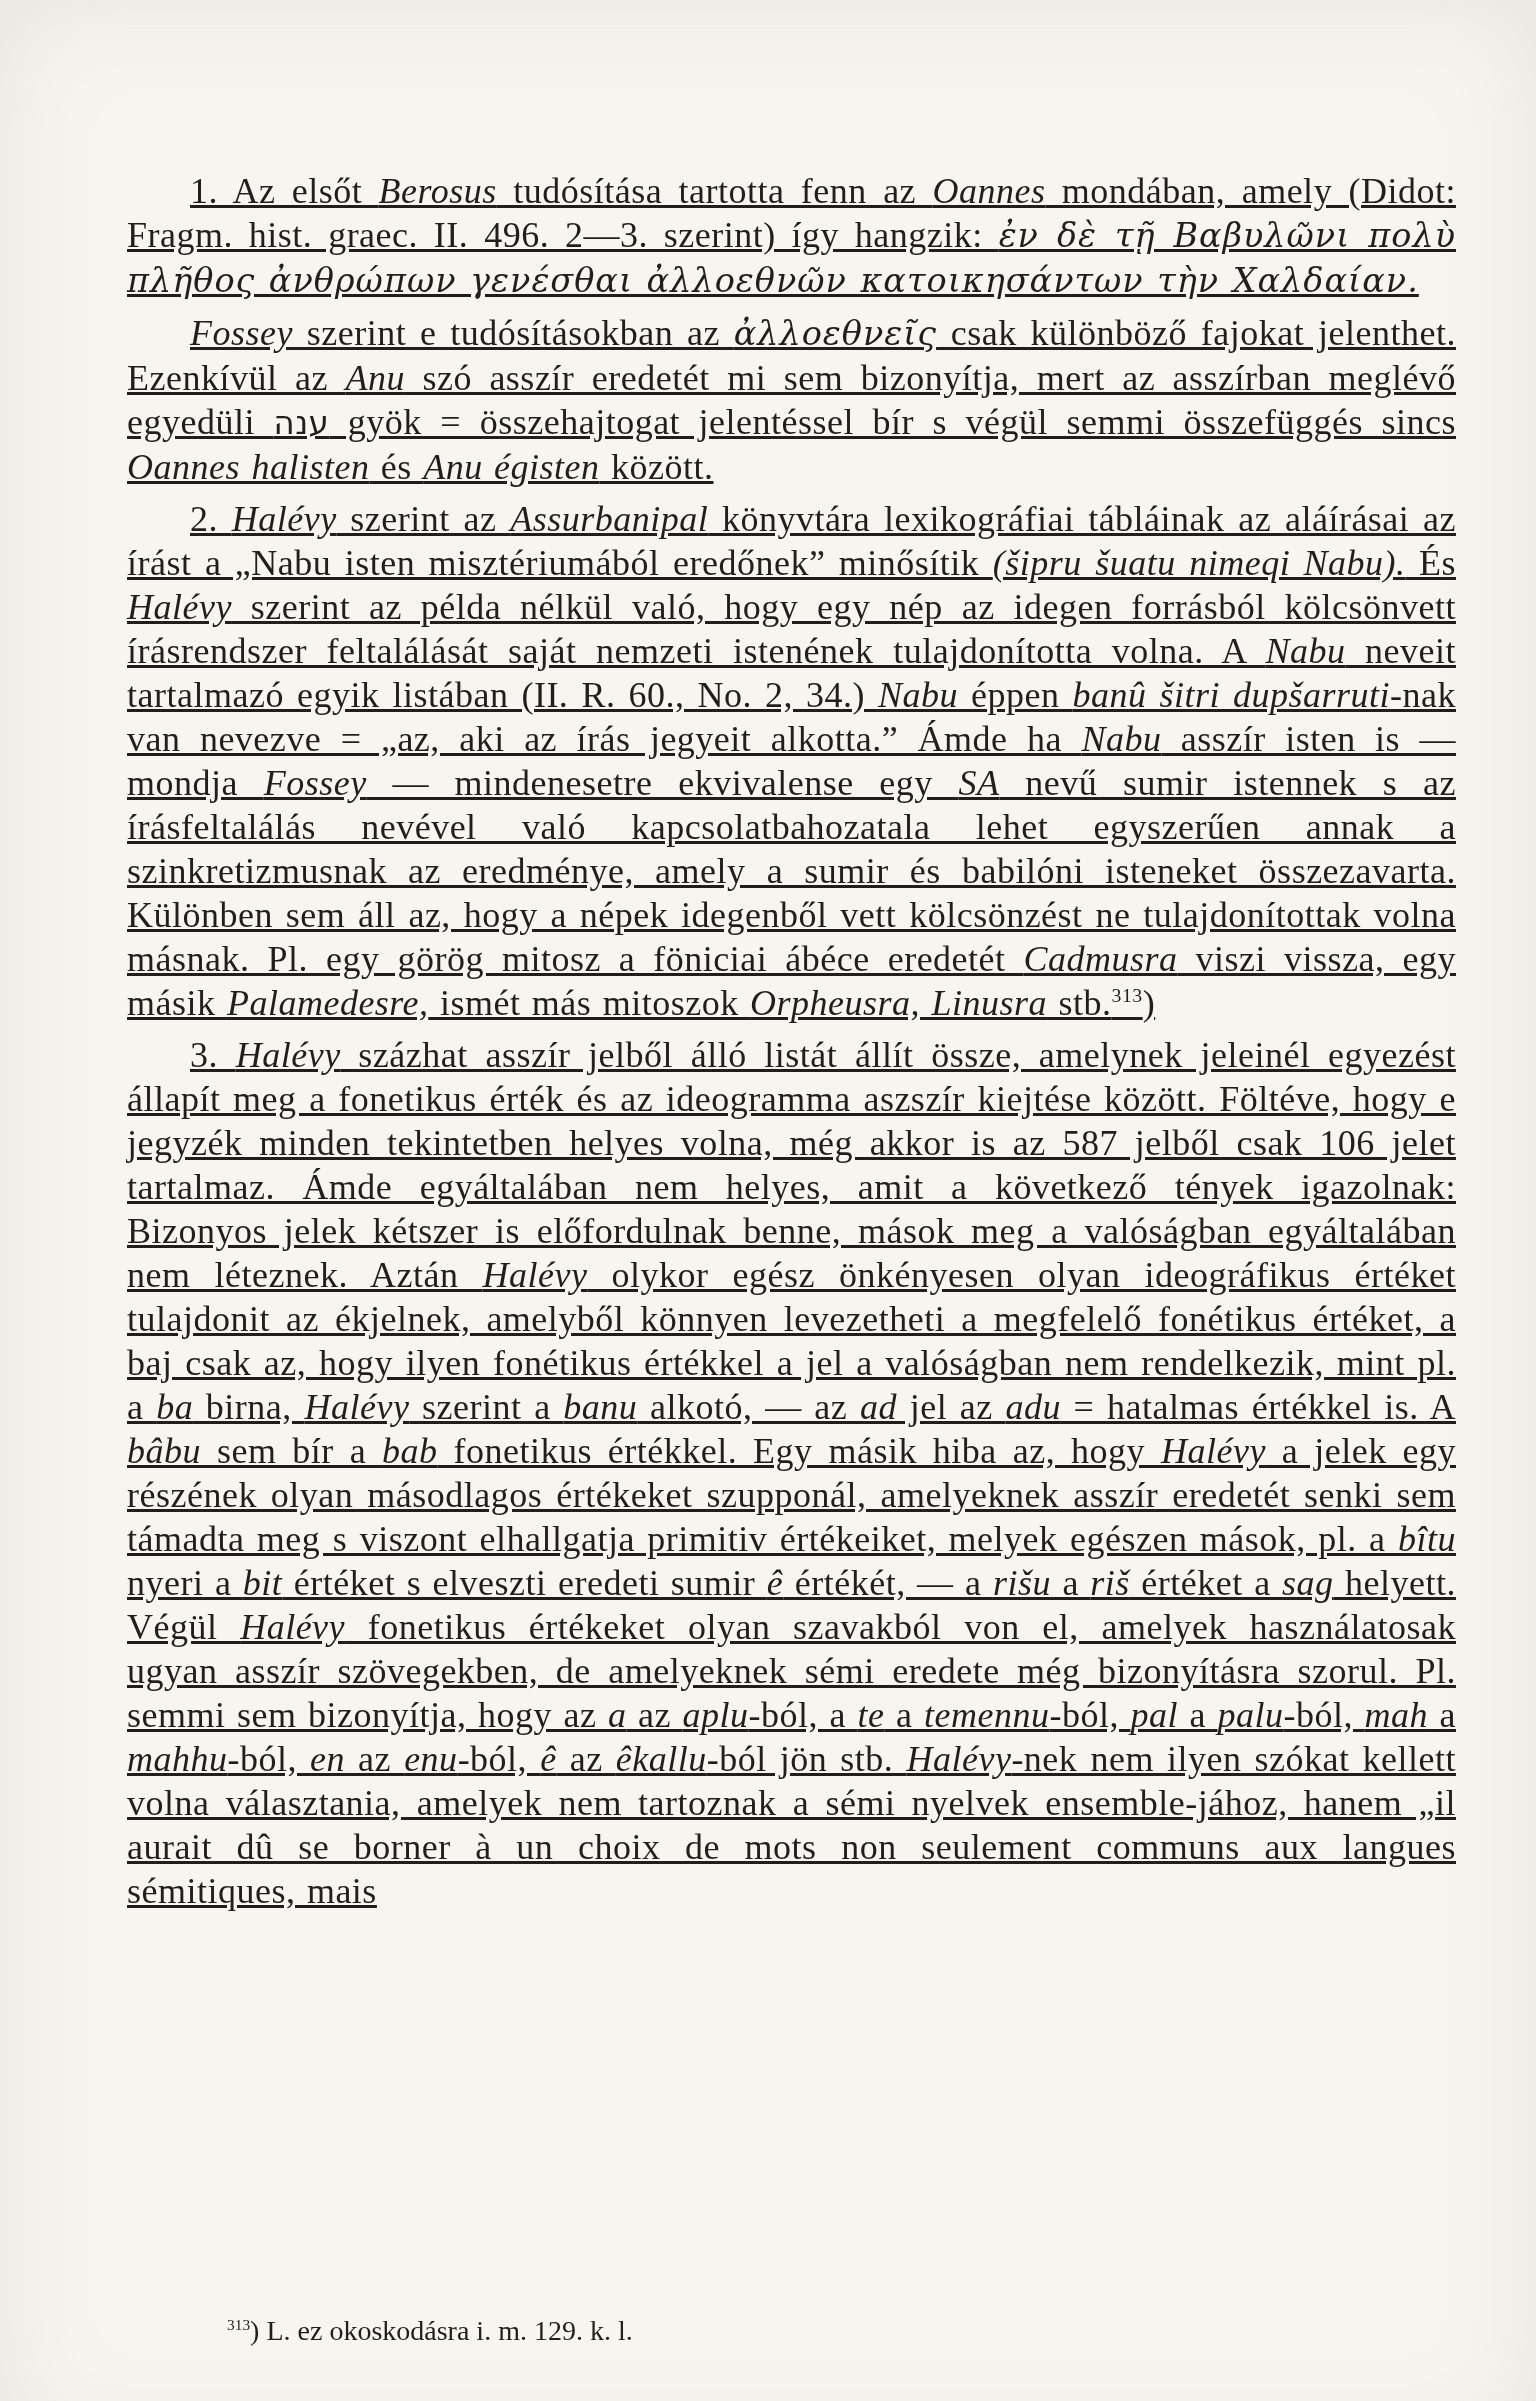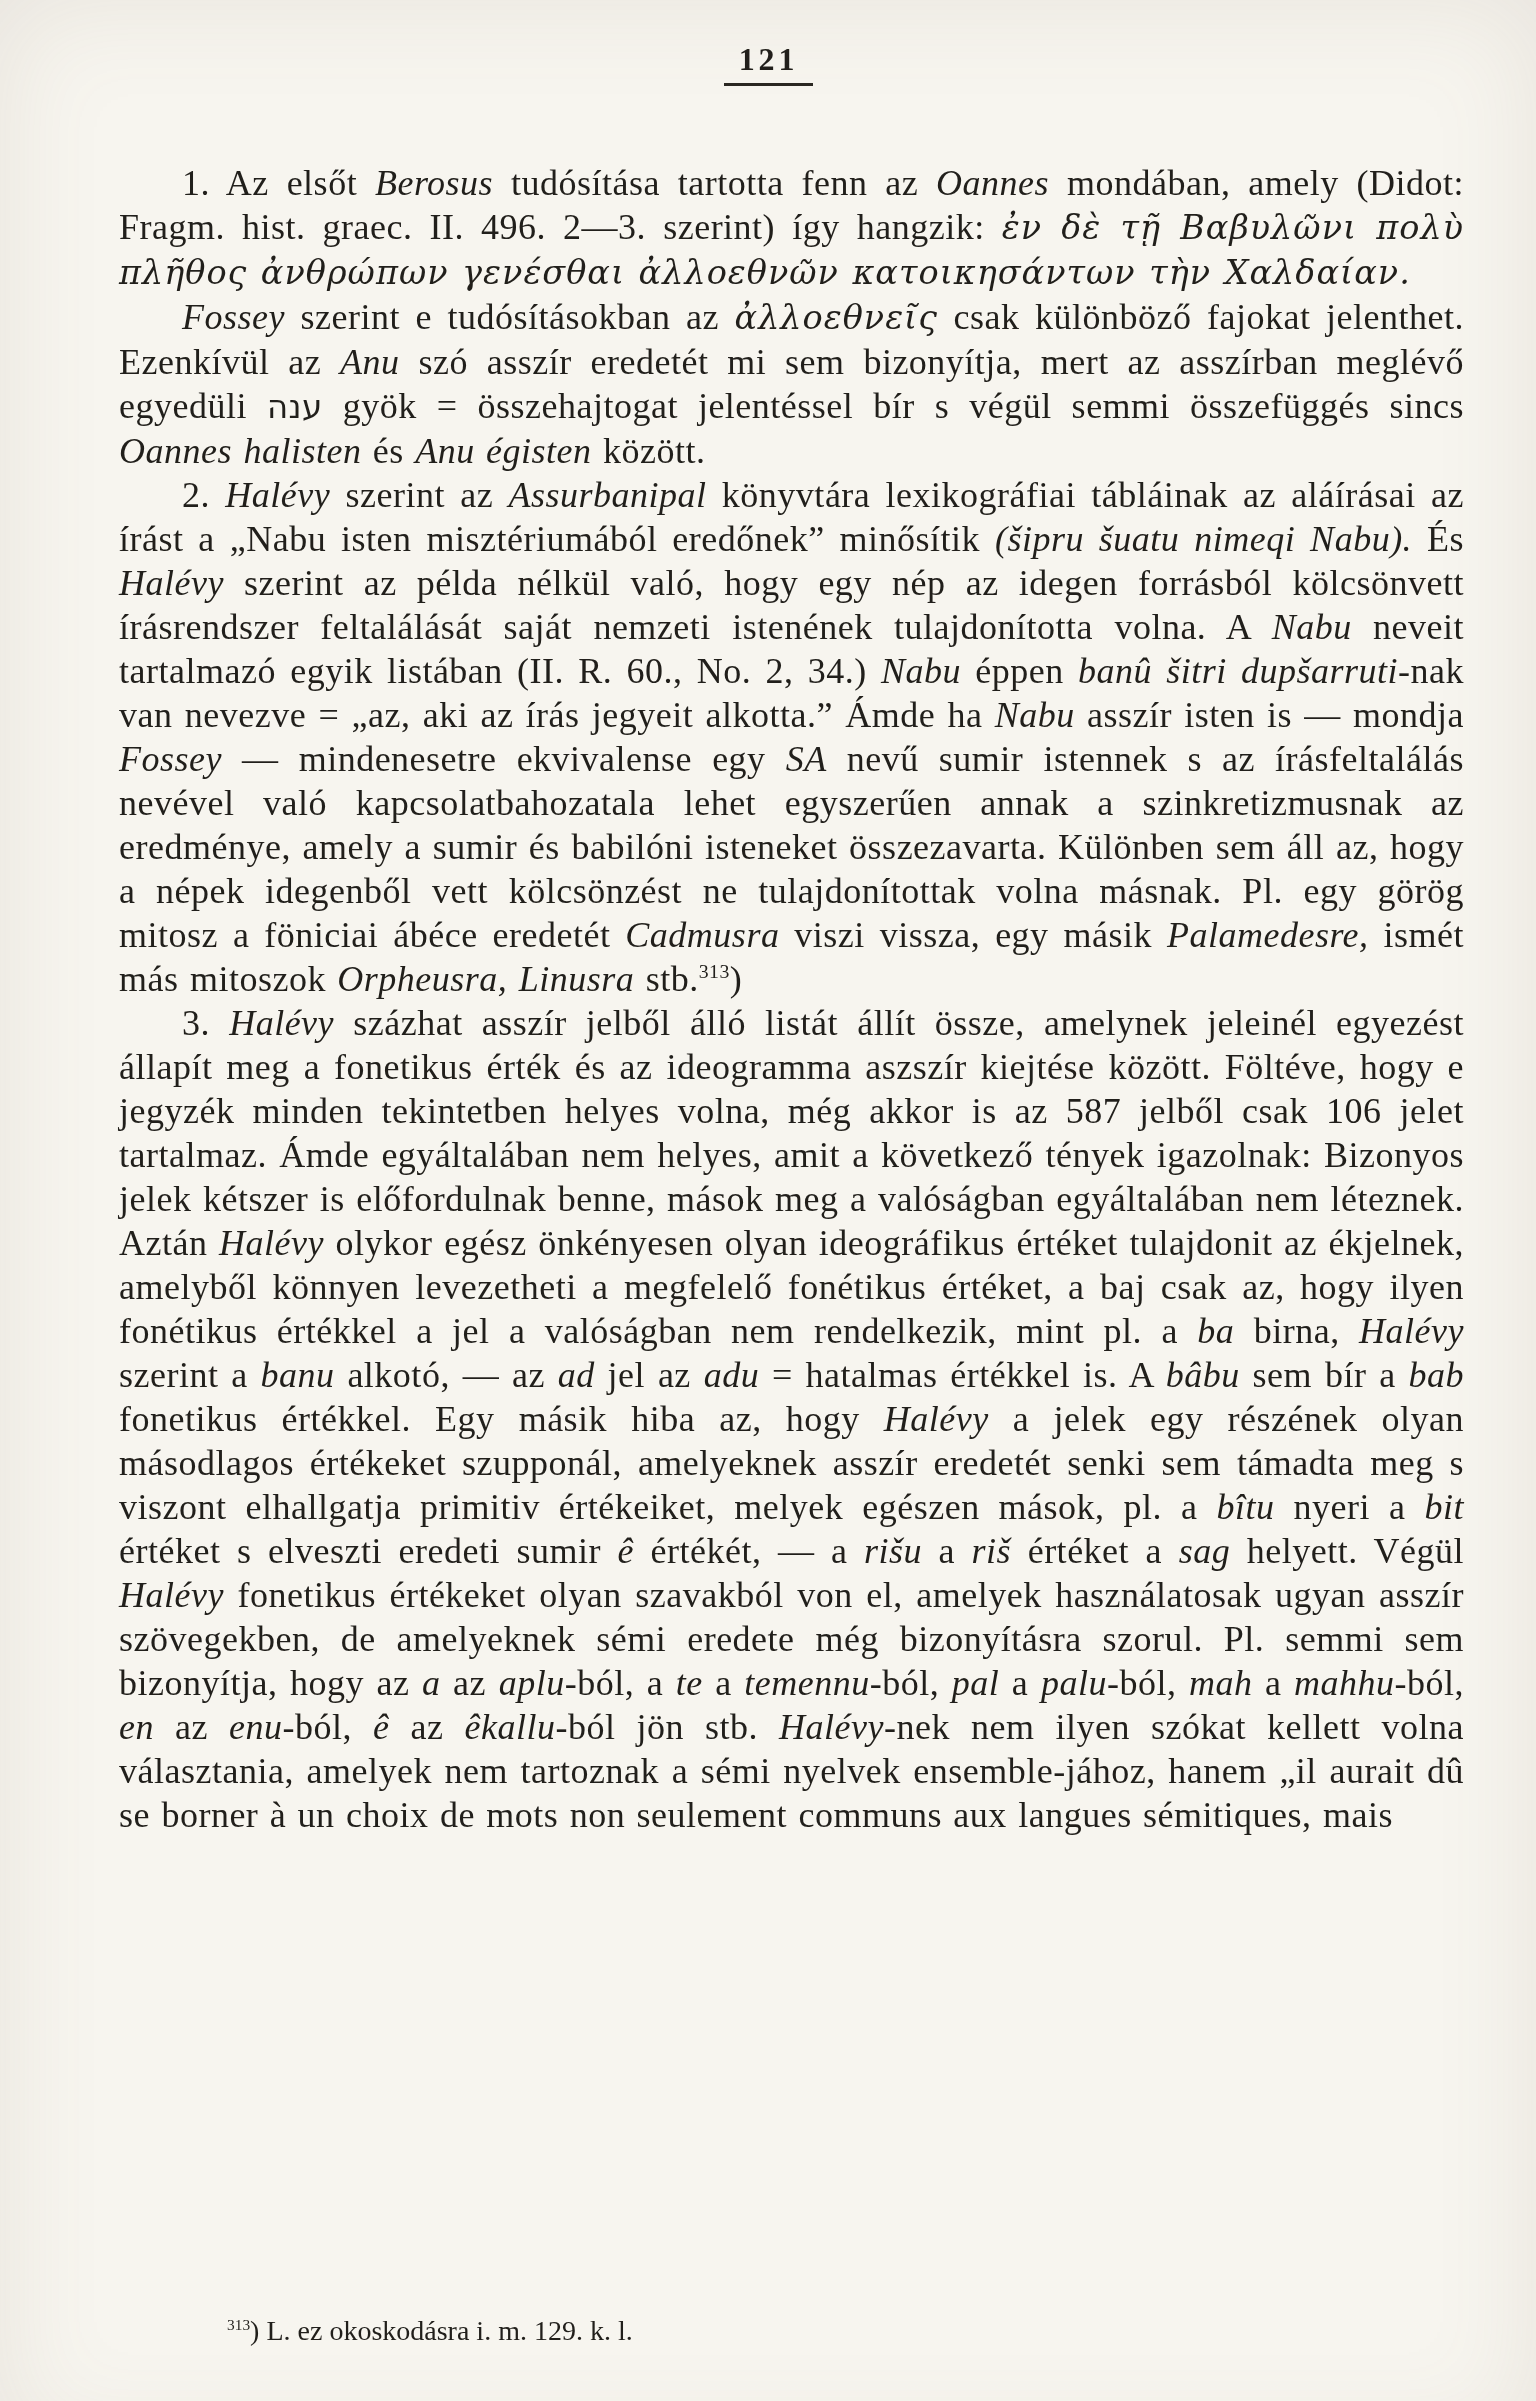--- a/index.html
+++ b/index.html
@@ -45,23 +45,24 @@
     left: 119px;
     top: 161px;
     width: 1345px;
     font-size: 36px;
     line-height: 44px;
     letter-spacing: 0.5px;
     word-spacing: 1.9px;
     text-align: justify;
   }
   .para {
-    margin: 0;
+    margin: 8px;
     padding: 0;
     text-indent: 63px;
+    text-decoration: underline;
   }
   .s-i { font-style: italic; }
   .s-g {
     font-style: italic;
     font-family: "DejaVu Serif", serif;
     font-size: 0.93em;
     letter-spacing: 1px;
   }
   .s-h {
     font-family: "DejaVu Sans", sans-serif;
@@ -78,23 +79,20 @@
     top: 2314px;
     font-size: 28px;
     line-height: 34px;
   }
 </style>
 </head>
 <body>
 
 <div class="page">
 
-  <div class="pageno-wrap">
-    <span class="pageno">121</span>
-  </div>
 
   <div class="text-body">
       <p class="para"><span>1. Az elsőt </span><span class="s-i">Berosus</span><span> tudósítása tartotta fenn az </span><span class="s-i">Oannes</span><span> mondában, amely (Didot: Fragm. hist. graec. II. 496. 2—3. szerint) így hangzik: </span><span class="s-g">ἐν δὲ τῇ Βαβυλῶνι πολὺ πλῆθος ἀνθρώπων γενέσθαι ἀλλοεθνῶν κατοικησάντων τὴν Χαλδαίαν.</span></p>
       <p class="para"><span class="s-i">Fossey</span><span> szerint e tudósításokban az </span><span class="s-g">ἀλλοεθνεῖς</span><span> csak különböző fajokat jelenthet. Ezenkívül az </span><span class="s-i">Anu</span><span> szó asszír eredetét mi sem bizonyítja, mert az asszírban meglévő egyedüli </span><span class="s-h">ענה</span><span> gyök = összehajtogat jelentéssel bír s végül semmi összefüggés sincs </span><span class="s-i">Oannes halisten</span><span> és </span><span class="s-i">Anu égisten</span><span> között.</span></p>
       <p class="para"><span>2. </span><span class="s-i">Halévy</span><span> szerint az </span><span class="s-i">Assurbanipal</span><span> könyvtára lexikográfiai tábláinak az aláírásai az írást a „Nabu isten misztériumából eredőnek” minősítik </span><span class="s-i">(šipru šuatu nimeqi Nabu).</span><span> És </span><span class="s-i">Halévy</span><span> szerint az példa nélkül való, hogy egy nép az idegen forrásból kölcsönvett írásrendszer feltalálását saját nemzeti istenének tulajdonította volna. A </span><span class="s-i">Nabu</span><span> neveit tartalmazó egyik listában (II. R. 60., No. 2, 34.) </span><span class="s-i">Nabu</span><span> éppen </span><span class="s-i">banû šitri dupšarruti</span><span>-nak van nevezve = „az, aki az írás jegyeit alkotta.” Ámde ha </span><span class="s-i">Nabu</span><span> asszír isten is — mondja </span><span class="s-i">Fossey</span><span> — mindenesetre ekvivalense egy </span><span class="s-i">SA</span><span> nevű sumir istennek s az írásfeltalálás nevével való kapcsolatbahozatala lehet egyszerűen annak a szinkretizmusnak az eredménye, amely a sumir és babilóni isteneket összezavarta. Különben sem áll az, hogy a népek idegenből vett kölcsönzést ne tulajdonítottak volna másnak. Pl. egy görög mitosz a föniciai ábéce eredetét </span><span class="s-i">Cadmusra</span><span> viszi vissza, egy másik </span><span class="s-i">Palamedesre,</span><span> ismét más mitoszok </span><span class="s-i">Orpheusra, Linusra</span><span> stb.</span><sup>313</sup><span>)</span></p>
       <p class="para"><span>3. </span><span class="s-i">Halévy</span><span> százhat asszír jelből álló listát állít össze, amelynek jeleinél egyezést állapít meg a fonetikus érték és az ideogramma aszszír kiejtése között. Föltéve, hogy e jegyzék minden tekintetben helyes volna, még akkor is az 587 jelből csak 106 jelet tartalmaz. Ámde egyáltalában nem helyes, amit a következő tények igazolnak: Bizonyos jelek kétszer is előfordulnak benne, mások meg a valóságban egyáltalában nem léteznek. Aztán </span><span class="s-i">Halévy</span><span> olykor egész önkényesen olyan ideográfikus értéket tulajdonit az ékjelnek, amelyből könnyen levezetheti a megfelelő fonétikus értéket, a baj csak az, hogy ilyen fonétikus értékkel a jel a valóságban nem rendelkezik, mint pl. a </span><span class="s-i">ba</span><span> birna, </span><span class="s-i">Halévy</span><span> szerint a </span><span class="s-i">banu</span><span> alkotó, — az </span><span class="s-i">ad</span><span> jel az </span><span class="s-i">adu</span><span> = hatalmas értékkel is. A </span><span class="s-i">bâbu</span><span> sem bír a </span><span class="s-i">bab</span><span> fonetikus értékkel. Egy másik hiba az, hogy </span><span class="s-i">Halévy</span><span> a jelek egy részének olyan másodlagos értékeket szupponál, amelyeknek asszír eredetét senki sem támadta meg s viszont elhallgatja primitiv értékeiket, melyek egészen mások, pl. a </span><span class="s-i">bîtu</span><span> nyeri a </span><span class="s-i">bit</span><span> értéket s elveszti eredeti sumir </span><span class="s-i">ê</span><span> értékét, — a </span><span class="s-i">rišu</span><span> a </span><span class="s-i">riš</span><span> értéket a </span><span class="s-i">sag</span><span> helyett. Végül </span><span class="s-i">Halévy</span><span> fonetikus értékeket olyan szavakból von el, amelyek használatosak ugyan asszír szövegekben, de amelyeknek sémi eredete még bizonyításra szorul. Pl. semmi sem bizonyítja, hogy az </span><span class="s-i">a</span><span> az </span><span class="s-i">aplu</span><span>-ból, a </span><span class="s-i">te</span><span> a </span><span class="s-i">temennu</span><span>-ból, </span><span class="s-i">pal</span><span> a </span><span class="s-i">palu</span><span>-ból, </span><span class="s-i">mah</span><span> a </span><span class="s-i">mahhu</span><span>-ból, </span><span class="s-i">en</span><span> az </span><span class="s-i">enu</span><span>-ból, </span><span class="s-i">ê</span><span> az </span><span class="s-i">êkallu</span><span>-ból jön stb. </span><span class="s-i">Halévy</span><span>-nek nem ilyen szókat kellett volna választania, amelyek nem tartoznak a sémi nyelvek ensemble-jához, hanem „il aurait dû se borner à un choix de mots non seulement communs aux langues sémitiques, mais</span></p>
     </div>
 
   <div class="footnote"><sup>313</sup><span>) L. ez okoskodásra i. m. 129. k. l.</span></div>
 

